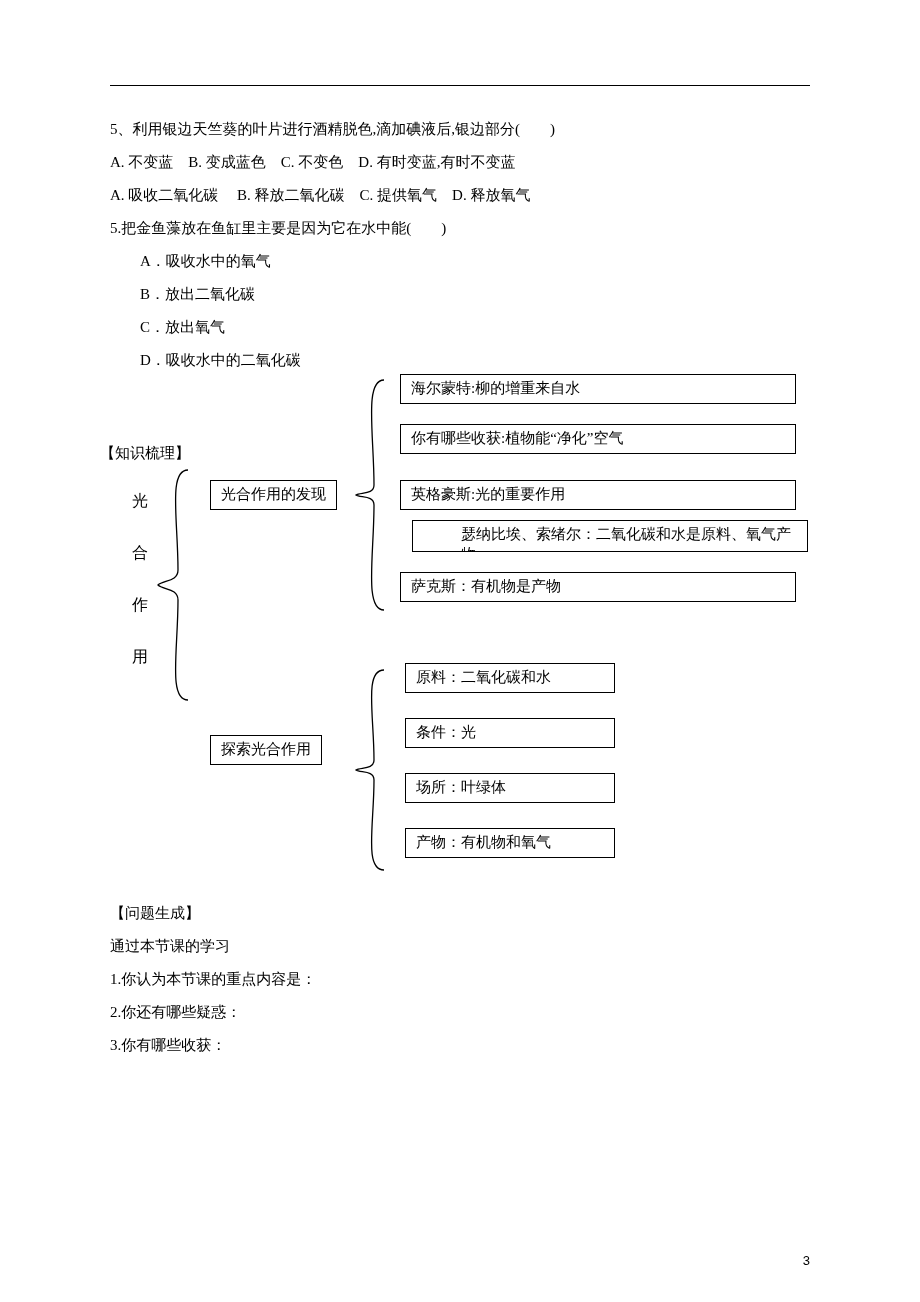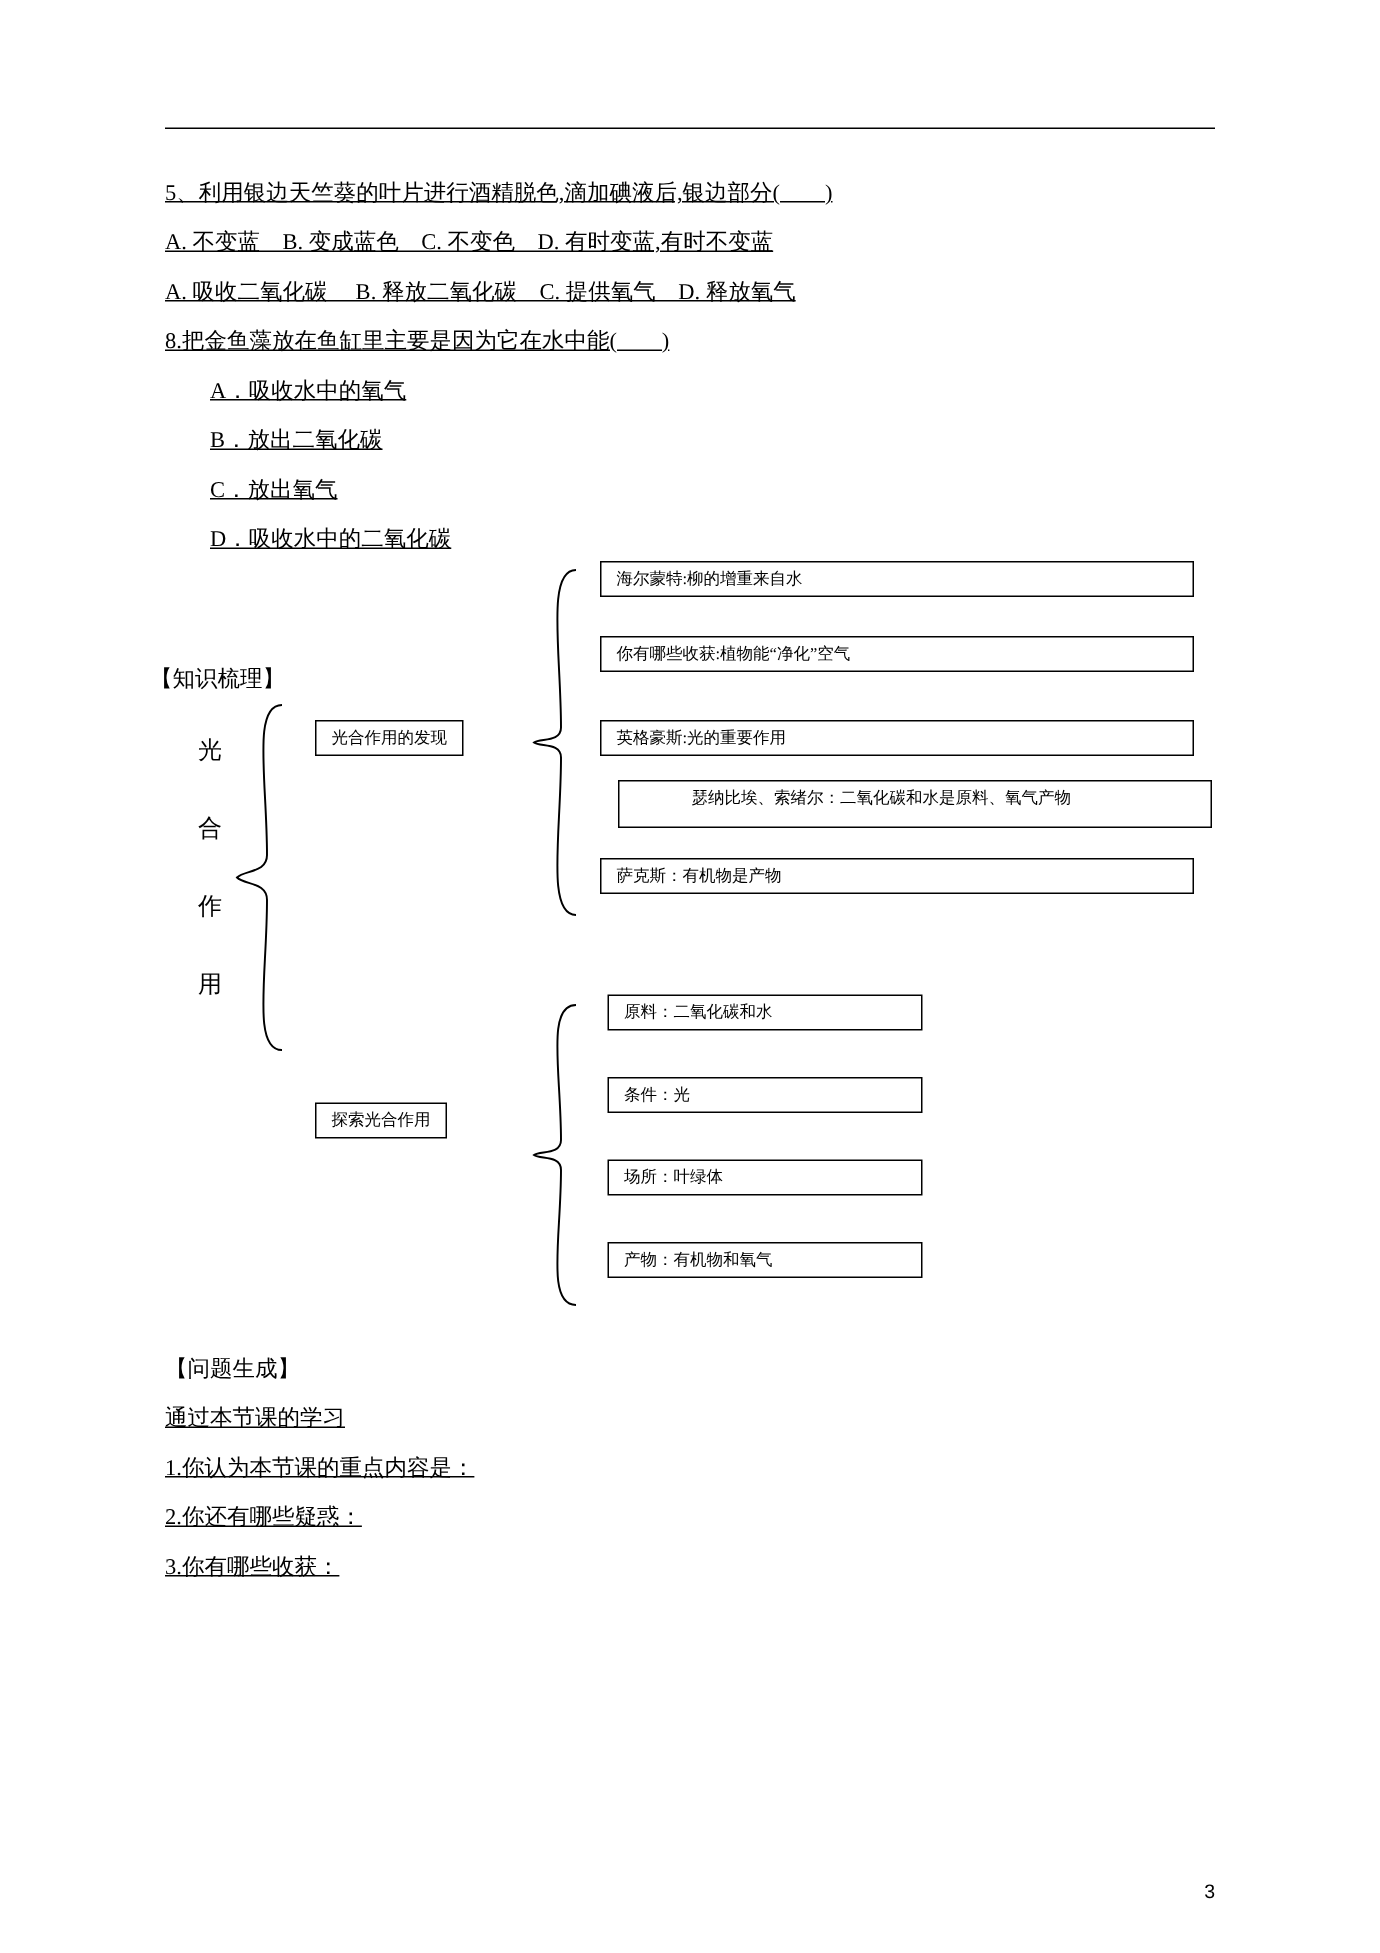--- a/index.html
+++ b/index.html
@@ -16,21 +16,21 @@
     box-sizing: border-box;
     padding: 85px 110px 40px 110px;
     position: relative;
     font-size: 15px;
     line-height: 1.8;
   }
   .rule {
     border-top: 1px solid #000;
     margin: 0 0 30px 0;
   }
-  .q-line { margin: 6px 0; text-decoration: underline; }
+  .q-line { margin: 6px 0; }
   .indent-opt { padding-left: 30px; }
   .diagram-wrap {
     position: relative;
     height: 520px;
     margin-left: -10px;
   }
   
   .vroot {
     position: absolute;
     left: 30px;
@@ -38,21 +38,21 @@
     width: 20px;
     font-size: 16px;
     line-height: 52px;
     text-align: center;
   }
   .box {
     position: absolute;
     border: 1px solid #000;
     padding: 4px 10px;
     background: #fff;
-    font-size: 11px;
+    font-size: 15px;
     line-height: 1.3;
     box-sizing: border-box;
     white-space: normal;
   }
   .nowrap { white-space: nowrap; }
   .pagenum {
     position: absolute;
     right: 110px;
     bottom: 30px;
     font-size: 13px;
@@ -73,21 +73,21 @@
 <body>
 
 <div class="page">
   <div class="rule"></div>
 
   <div class="q-line">5、利用银边天竺葵的叶片进行酒精脱色,滴加碘液后,银边部分(　　)</div>
   <div class="q-line">A. 不变蓝　B. 变成蓝色　C. 不变色　D. 有时变蓝,有时不变蓝</div>
 
   <div class="q-line">A. 吸收二氧化碳　 B. 释放二氧化碳　C. 提供氧气　D. 释放氧气</div>
 
-  <div class="q-line">8.把金鱼藻放在鱼缸里主要是因为它在水中能(　　)</div>
+  <div class="q-line">5.把金鱼藻放在鱼缸里主要是因为它在水中能(　　)</div>
   <div class="q-line indent-opt">A．吸收水中的氧气</div>
   <div class="q-line indent-opt">B．放出二氧化碳</div>
   <div class="q-line indent-opt">C．放出氧气</div>
   <div class="q-line indent-opt">D．吸收水中的二氧化碳</div>
 
   <div class="diagram-wrap">
 
     <div style="position:absolute; left:0; top:60px; font-size:15px;">【知识梳理】</div>
 
     <div class="vroot">

